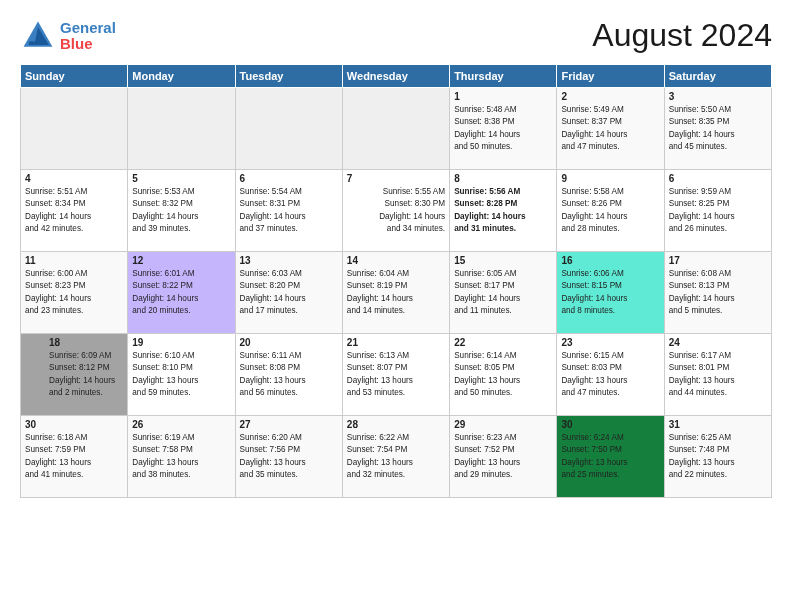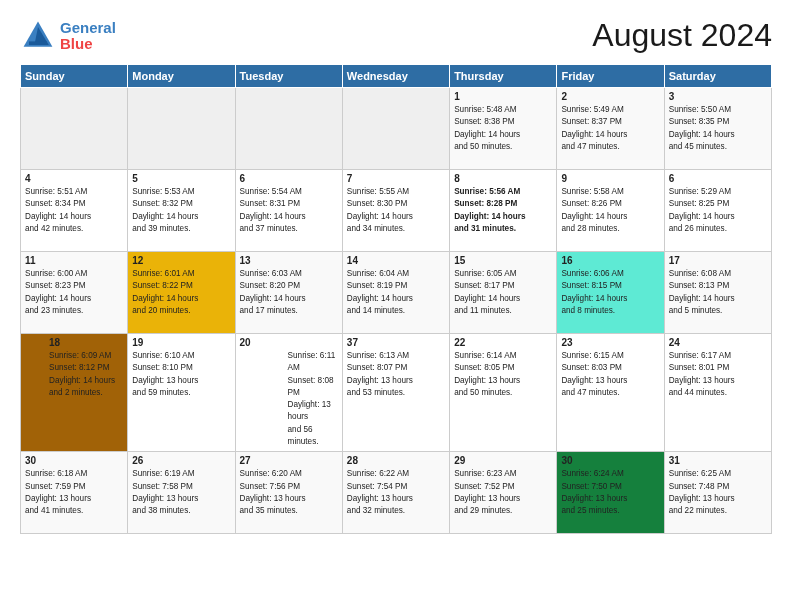--- a/index.html
+++ b/index.html
@@ -176,56 +176,56 @@
           </td>
           <td style="background: rgb(255, 255, 255);">
             <span class="day-num">6</span>
             <div class="day-info" style="white-space: pre-line;">Sunrise: 5:54 AM
 Sunset: 8:31 PM
 Daylight: 14 hours
 and 37 minutes.</div>
           </td>
           <td style="background: rgb(255, 255, 255);">
             <span class="day-num">7</span>
-            <div class="day-info" style="white-space: pre-line;">Sunrise: 5:55 AM
+            <div class="day-info" style="white-space: pre-line; text-align: right;">Sunrise: 5:55 AM
 Sunset: 8:30 PM
 Daylight: 14 hours
 and 34 minutes.</div>
           </td>
           <td style="background: rgb(255, 255, 255);">
             <span class="day-num">8</span>
             <div class="day-info" style="white-space: pre-line; font-weight: bold;">Sunrise: 5:56 AM
 Sunset: 8:28 PM
 Daylight: 14 hours
 and 31 minutes.</div>
           </td>
           <td style="background: rgb(255, 255, 255);">
             <span class="day-num">9</span>
             <div class="day-info" style="white-space: pre-line;">Sunrise: 5:58 AM
 Sunset: 8:26 PM
 Daylight: 14 hours
 and 28 minutes.</div>
           </td>
           <td style="background: rgb(255, 255, 255);">
             <span class="day-num">6</span>
-            <div class="day-info" style="white-space: pre-line;">Sunrise: 5:29 AM
+            <div class="day-info" style="white-space: pre-line;">Sunrise: 9:59 AM
 Sunset: 8:25 PM
 Daylight: 14 hours
 and 26 minutes.</div>
           </td>
         </tr>
         <tr>
           <td style="background: rgb(249, 249, 249);">
             <span class="day-num">11</span>
             <div class="day-info" style="white-space: pre-line;">Sunrise: 6:00 AM
 Sunset: 8:23 PM
 Daylight: 14 hours
 and 23 minutes.</div>
           </td>
-          <td style="background: #eab308;">
+          <td style="background: #c4b5fd;">
             <span class="day-num">12</span>
             <div class="day-info" style="white-space: pre-line;">Sunrise: 6:01 AM
 Sunset: 8:22 PM
 Daylight: 14 hours
 and 20 minutes.</div>
           </td>
           <td style="background: rgb(249, 249, 249);">
             <span class="day-num">13</span>
             <div class="day-info" style="white-space: pre-line;">Sunrise: 6:03 AM
 Sunset: 8:20 PM
@@ -255,43 +255,43 @@
           </td>
           <td style="background: rgb(249, 249, 249);">
             <span class="day-num">17</span>
             <div class="day-info" style="white-space: pre-line;">Sunrise: 6:08 AM
 Sunset: 8:13 PM
 Daylight: 14 hours
 and 5 minutes.</div>
           </td>
         </tr>
         <tr>
-          <td style="background: #a16207; padding-left: 28px;">
+          <td style="background: #a3a3a3; padding-left: 28px;">
             <span class="day-num">18</span>
             <div class="day-info" style="white-space: pre-line;">Sunrise: 6:09 AM
 Sunset: 8:12 PM
 Daylight: 14 hours
 and 2 minutes.</div>
           </td>
           <td style="background: rgb(255, 255, 255);">
             <span class="day-num">19</span>
             <div class="day-info" style="white-space: pre-line;">Sunrise: 6:10 AM
 Sunset: 8:10 PM
 Daylight: 13 hours
 and 59 minutes.</div>
           </td>
           <td style="background: rgb(255, 255, 255);">
             <span class="day-num">20</span>
-            <div class="day-info" style="white-space: pre-line; margin-left: 48px;">Sunrise: 6:11 AM
+            <div class="day-info" style="white-space: pre-line;">Sunrise: 6:11 AM
 Sunset: 8:08 PM
 Daylight: 13 hours
 and 56 minutes.</div>
           </td>
           <td style="background: rgb(255, 255, 255);">
-            <span class="day-num">37</span>
+            <span class="day-num">21</span>
             <div class="day-info" style="white-space: pre-line;">Sunrise: 6:13 AM
 Sunset: 8:07 PM
 Daylight: 13 hours
 and 53 minutes.</div>
           </td>
           <td style="background: rgb(255, 255, 255);">
             <span class="day-num">22</span>
             <div class="day-info" style="white-space: pre-line;">Sunrise: 6:14 AM
 Sunset: 8:05 PM
 Daylight: 13 hours

